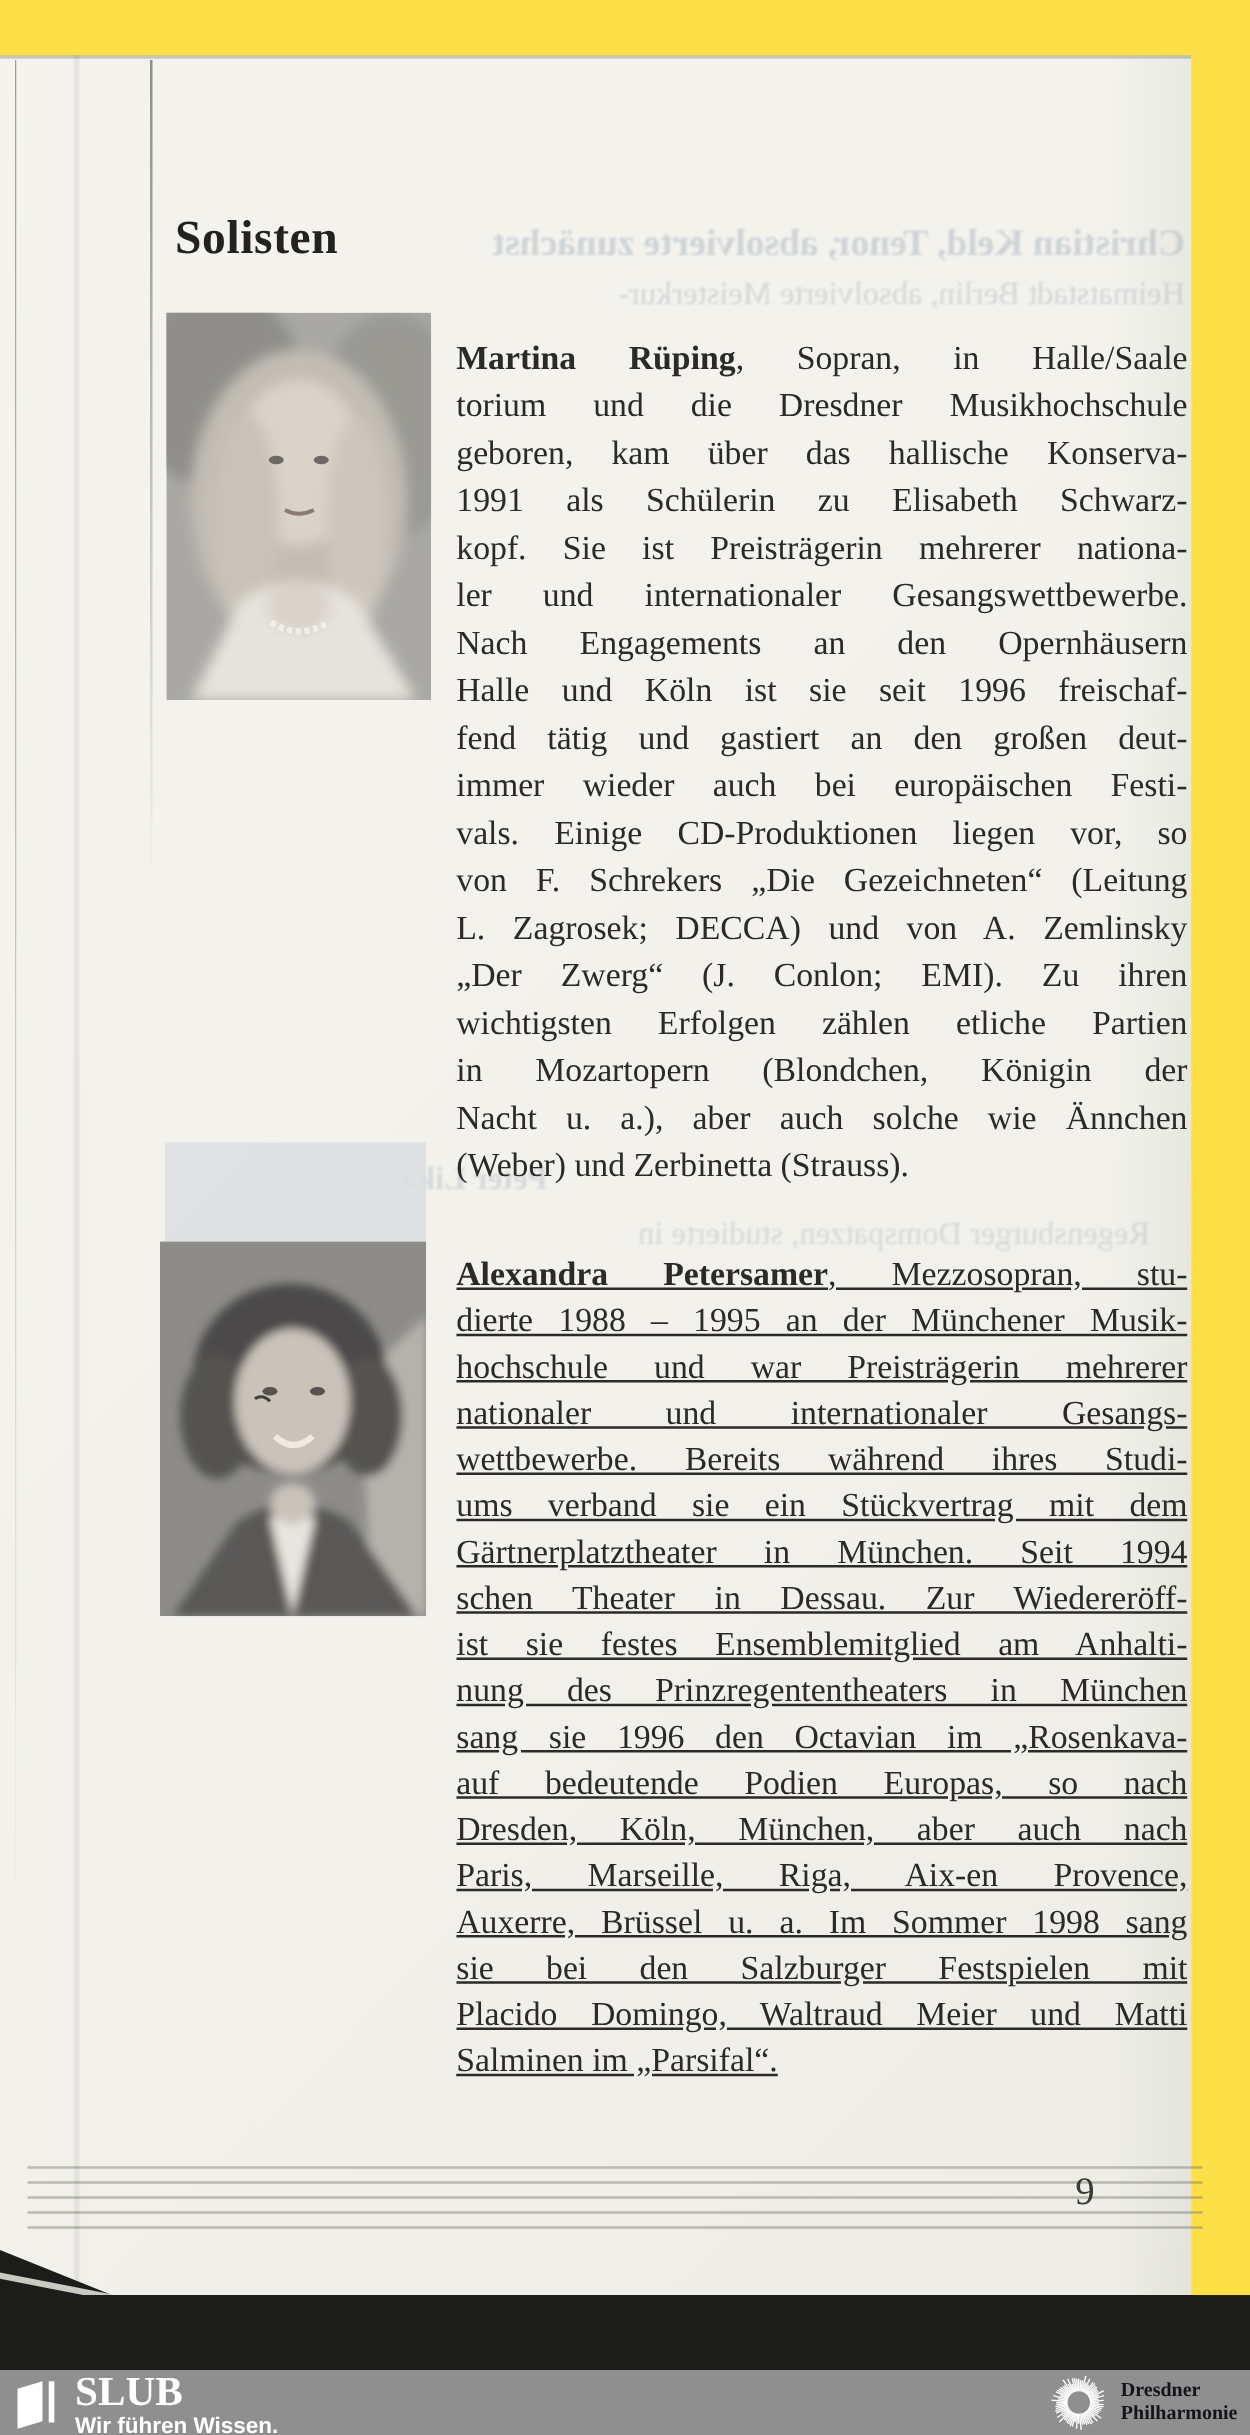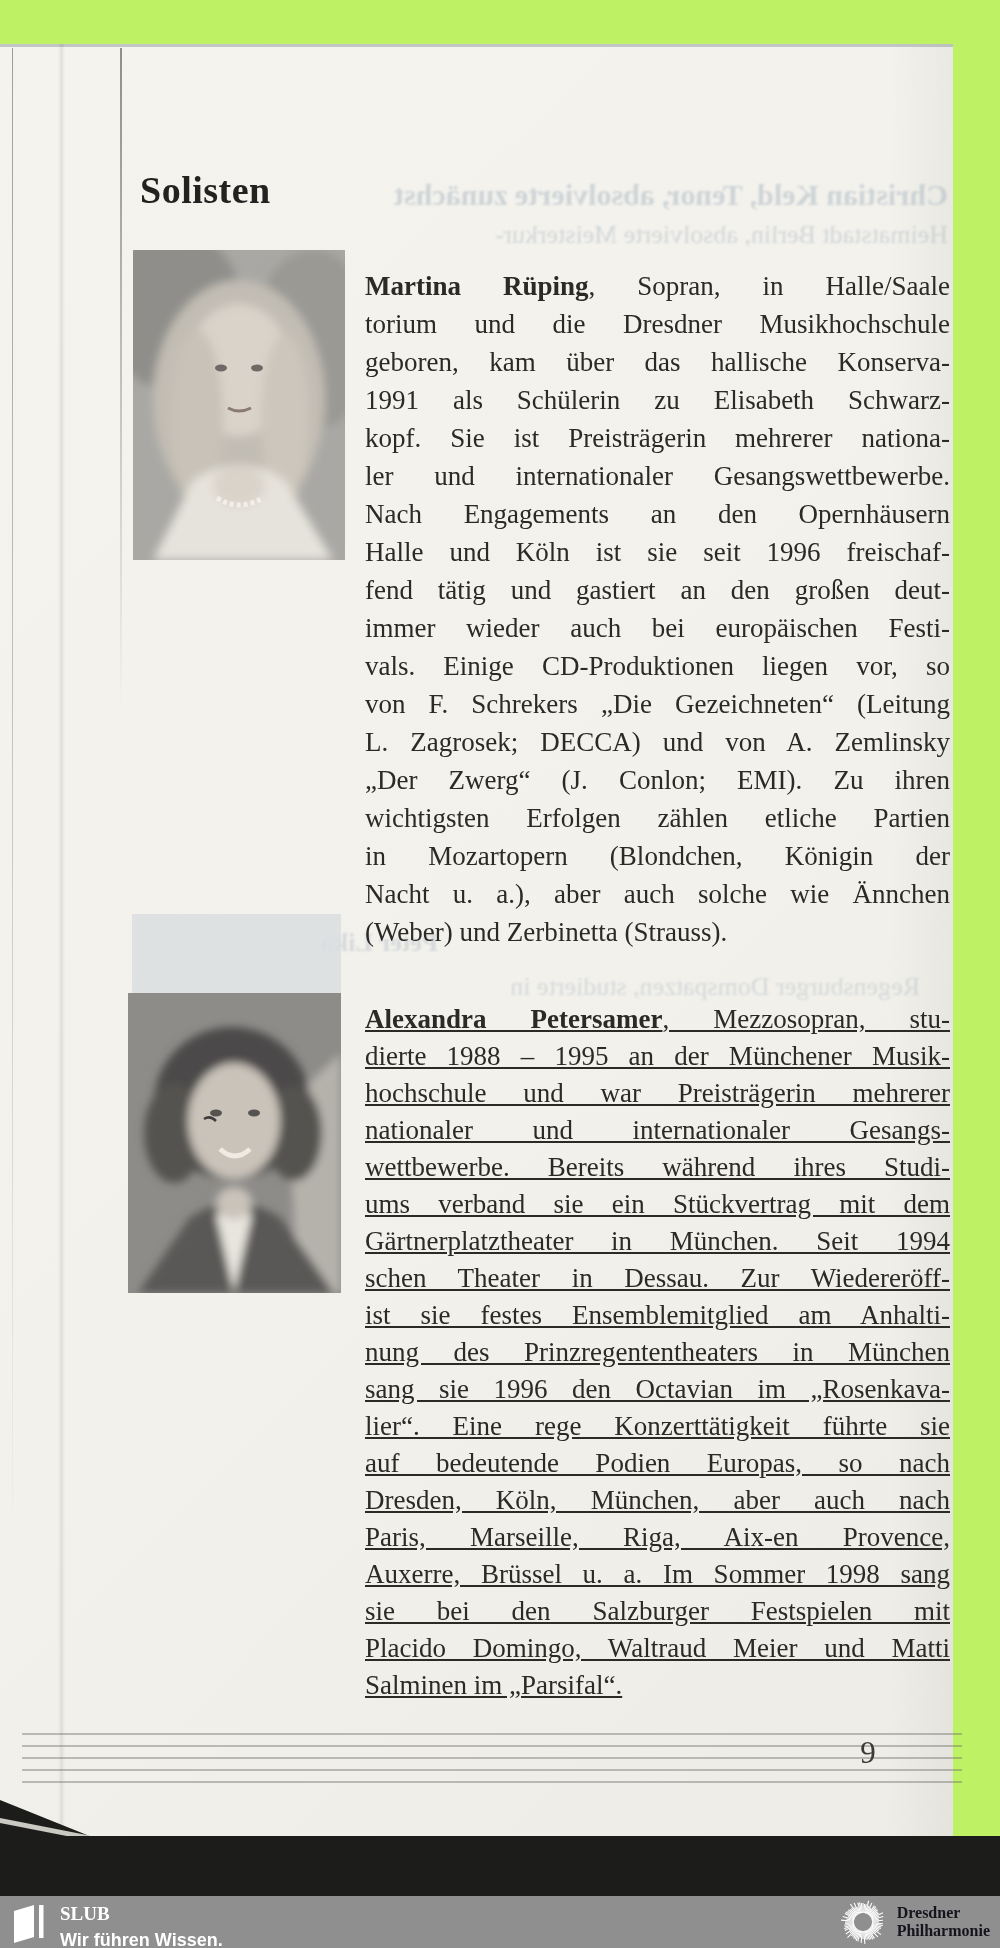--- a/index.html
+++ b/index.html
@@ -1,17 +1,17 @@
 <!DOCTYPE html>
 <html><head>
 <meta charset="utf-8">
 <style>
   html,body{margin:0;padding:0;background:#101110;}
   .stage{position:relative;width:1000px;height:1948px;overflow:hidden;
-         background:#bef264;font-family:"Liberation Serif",serif;}
+         background:#fde047;font-family:"Liberation Serif",serif;}
   
   .page{position:absolute;left:0;top:44px;width:953px;height:1792px;
         background:linear-gradient(135deg,#f4f3ee 0%,#f2f1ec 55%,#edece6 100%);}
   .page-top-edge{position:absolute;left:0;top:44px;width:953px;height:3px;
         background:#b3b7b9;opacity:.75;}
   .crease-a{position:absolute;left:12px;top:48px;width:1px;height:1460px;
         background:linear-gradient(#4a4a44,rgba(74,74,68,.05));opacity:.5;}
   .crease-b{position:absolute;left:120px;top:48px;width:2px;height:660px;
         background:linear-gradient(#3c3c36,rgba(60,60,54,.0));opacity:.55;}
   .crease-c{position:absolute;left:58px;top:44px;width:7px;height:1792px;
@@ -61,21 +61,21 @@
   .folio{position:absolute;left:848px;top:1735px;width:40px;text-align:center;
         font-size:31px;color:#3b3a37;}
 
   
   .bottom-band{position:absolute;left:0;top:1836px;width:1000px;height:60px;background:#1c1d1a;}
   .footer{position:absolute;left:0;top:1896px;width:1000px;height:52px;background:#8f8f8f;
         font-family:"Liberation Sans",sans-serif;}
   .slub{position:absolute;left:12px;top:4px;display:flex;align-items:flex-start;}
   .slub-icon{margin-top:3px;}
   .slub-txt{margin-left:14px;color:#fff;}
-  .slub-word{font-family:"Liberation Serif",serif;font-weight:700;font-size:19px;line-height:28px;}
+  .slub-word{font-family:"Liberation Serif",serif;font-weight:700;font-size:33px;line-height:28px;}
   .slub-slogan{font-weight:700;font-size:18px;margin-top:2px;}
   .phil{position:absolute;right:10px;top:0;height:52px;display:flex;align-items:center;}
   .phil-txt{margin-left:8px;color:#14141c;font-family:"Liberation Serif",serif;
         font-weight:700;font-size:16px;line-height:18px;}
   .burst{width:52px;height:52px;}
 </style>
 </head>
 <body>
 
 <div class="stage">
@@ -170,21 +170,20 @@
       <div class="tline just">dierte 1988 – 1995 an der Münchener Musik-</div>
       <div class="tline just">hochschule und war Preisträgerin mehrerer</div>
       <div class="tline just">nationaler und internationaler Gesangs-</div>
       <div class="tline just">wettbewerbe. Bereits während ihres Studi-</div>
       <div class="tline just">ums verband sie ein Stückvertrag mit dem</div>
       <div class="tline just">Gärtnerplatztheater in München. Seit 1994</div>
       <div class="tline just">schen Theater in Dessau. Zur Wiedereröff-</div>
       <div class="tline just">ist sie festes Ensemblemitglied am Anhalti-</div>
       <div class="tline just">nung des Prinzregententheaters in München</div>
       <div class="tline just">sang sie 1996 den Octavian im „Rosenkava-</div>
-      <div class="tline just">lier“. Eine rege Konzerttätigkeit führte sie</div>
       <div class="tline just">auf bedeutende Podien Europas, so nach</div>
       <div class="tline just">Dresden, Köln, München, aber auch nach</div>
       <div class="tline just">Paris, Marseille, Riga, Aix-en Provence,</div>
       <div class="tline just">Auxerre, Brüssel u. a. Im Sommer 1998 sang</div>
       <div class="tline just">sie bei den Salzburger Festspielen mit</div>
       <div class="tline just">Placido Domingo, Waltraud Meier und Matti</div>
       <div class="tline">Salminen im „Parsifal“.</div>
     </div>
 
   <div class="staff" style="top:1733px"></div>

